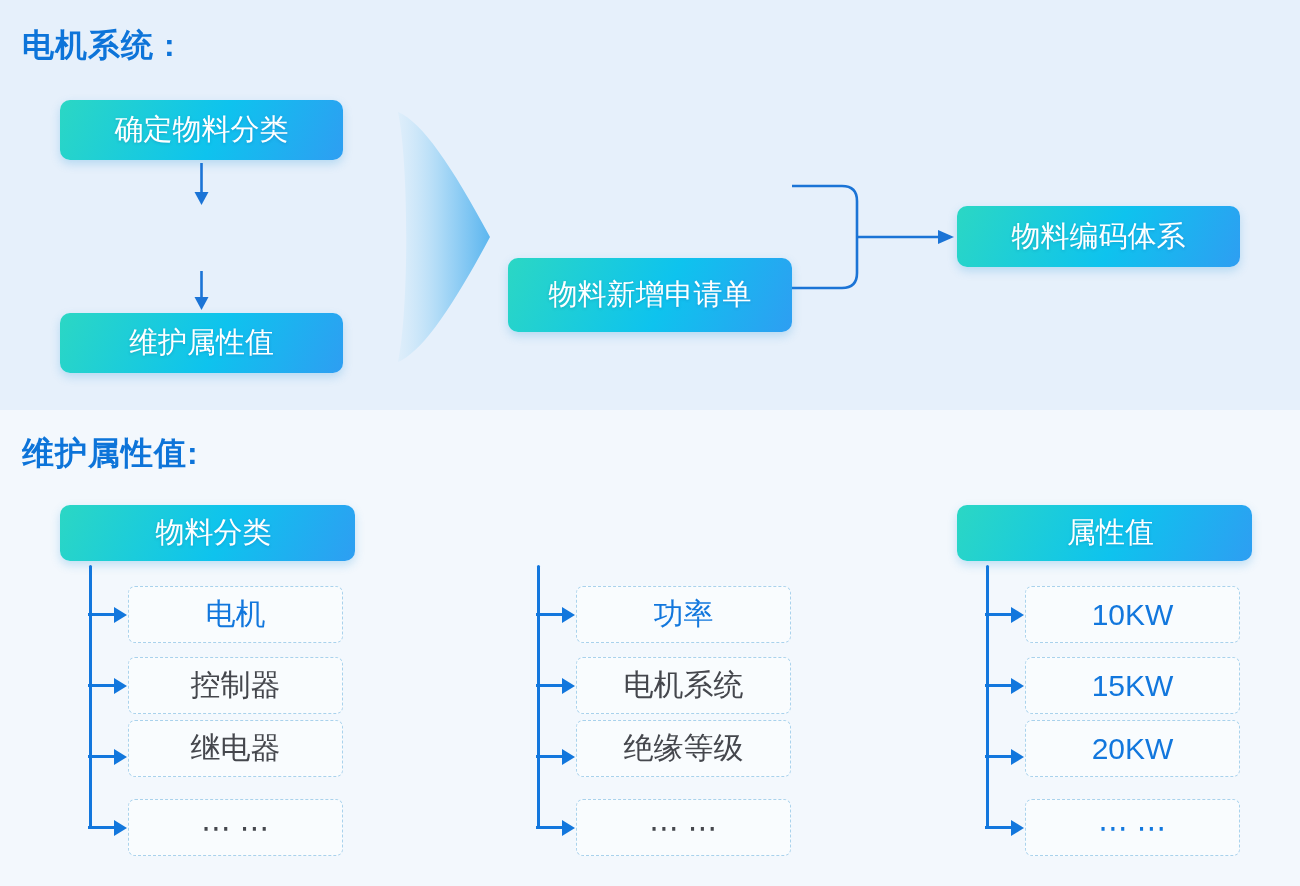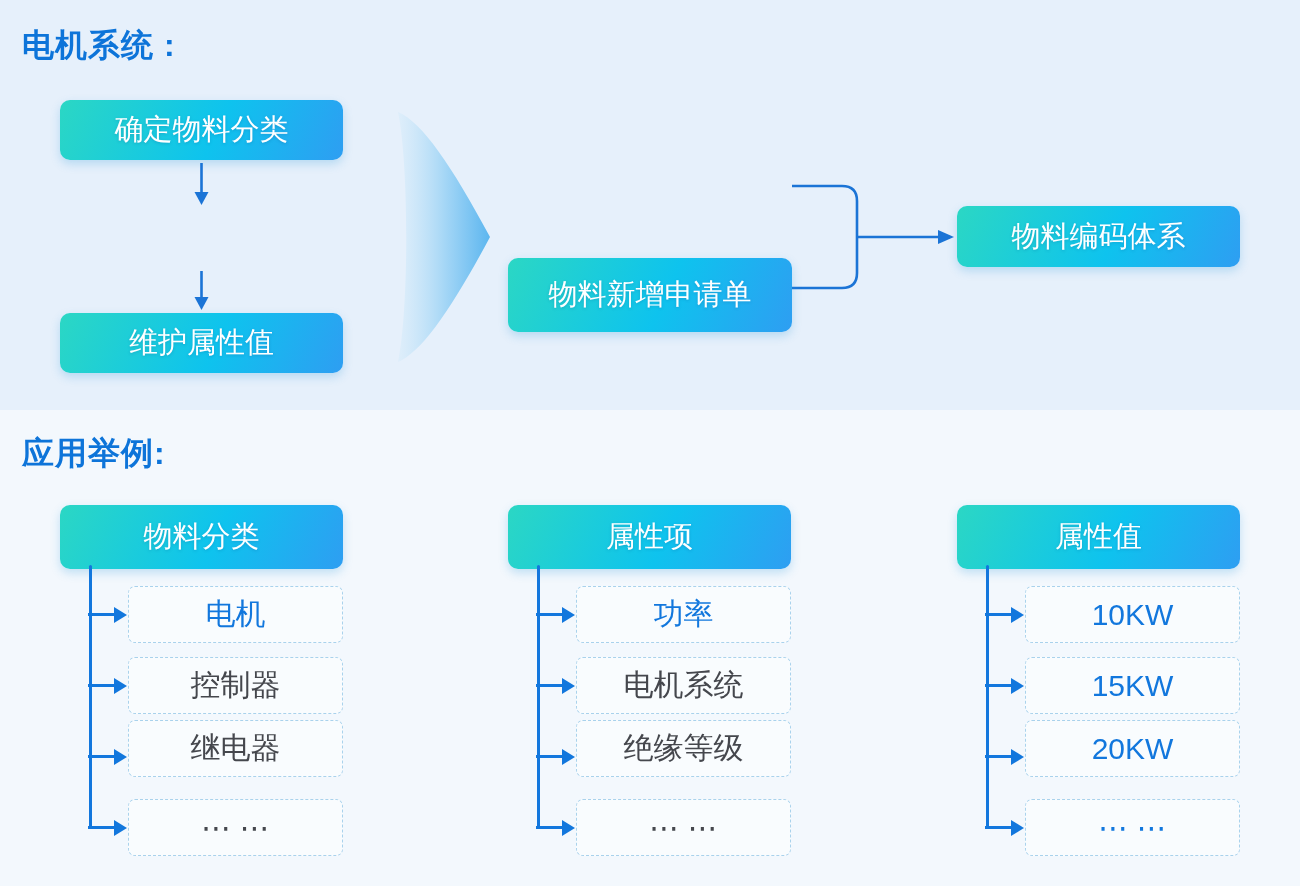--- a/index.html
+++ b/index.html
@@ -30,21 +30,21 @@
     position:absolute;display:flex;align-items:center;justify-content:center;
     background:linear-gradient(115deg,var(--box-gradient-start) 0%,var(--box-gradient-mid) 55%,var(--box-gradient-end) 100%);
     color:#ffffff;font-size:29px;border-radius:10px;
     box-shadow:0 4px 10px rgba(41,150,220,.25);
     text-shadow:0 1px 3px rgba(10,80,140,.25);
     white-space:nowrap;
   }
   .svg-overlay{position:absolute;left:0;top:0;pointer-events:none;}
   
   .col{position:absolute;top:505px;width:283px;height:360px;}
-  .col .header{left:0;top:0;width:283px;height:64px;}
+  .col .header{left:0;top:0;width:283px;height:56px;padding-left:12px;}
   .trunk{position:absolute;left:28.5px;top:60px;width:3px;height:264px;background:var(--tree-blue);border-radius:2px;}
   .harrow{position:absolute;left:28px;height:3px;width:26px;background:var(--tree-blue);}
   .harrow::after{
     content:"";position:absolute;right:-13px;top:-6.5px;width:0;height:0;
     border-left:13px solid var(--tree-blue);
     border-top:8px solid transparent;border-bottom:8px solid transparent;
   }
   .item{
     position:absolute;left:68px;width:215px;height:57px;box-sizing:border-box;
     border:1.6px dashed var(--item-border);border-radius:7px;
@@ -91,38 +91,37 @@
       <line x1="857" y1="237" x2="938" y2="237" stroke="var(--connector-blue)" stroke-width="2.6"></line>
       <polygon points="938,230 938,244 954,237" fill="var(--connector-blue)"></polygon>
     </svg>
 
     <div class="gbox" style="left:508px;top:258px;width:284px;height:74px">物料新增申请单</div>
 
     <div class="gbox" style="left:957px;top:206px;width:283px;height:61px">物料编码体系</div>
   </section>
 
   <section class="sec-bottom">
-    <h2 class="sec-title" style="top:22px">应用举例:</h2>
+    <h2 class="sec-title" style="top:22px">维护属性值:</h2>
   </section>
 
   <div class="col" style="left:60px">
     <div class="gbox header">物料分类</div>
     <div class="trunk"></div>
     <div class="harrow a1"></div>
     <div class="harrow a2"></div>
     <div class="harrow a3"></div>
     <div class="harrow a4"></div>
     <div class="item i1 hl">电机</div>
     <div class="item i2">控制器</div>
     <div class="item i3">继电器</div>
     <div class="item i4">⋯ ⋯</div>
   </div>
 
   <div class="col" style="left:508px">
-    <div class="gbox header">属性项</div>
     <div class="trunk"></div>
     <div class="harrow a1"></div>
     <div class="harrow a2"></div>
     <div class="harrow a3"></div>
     <div class="harrow a4"></div>
     <div class="item i1 hl">功率</div>
     <div class="item i2">电机系统</div>
     <div class="item i3">绝缘等级</div>
     <div class="item i4">⋯ ⋯</div>
   </div>

